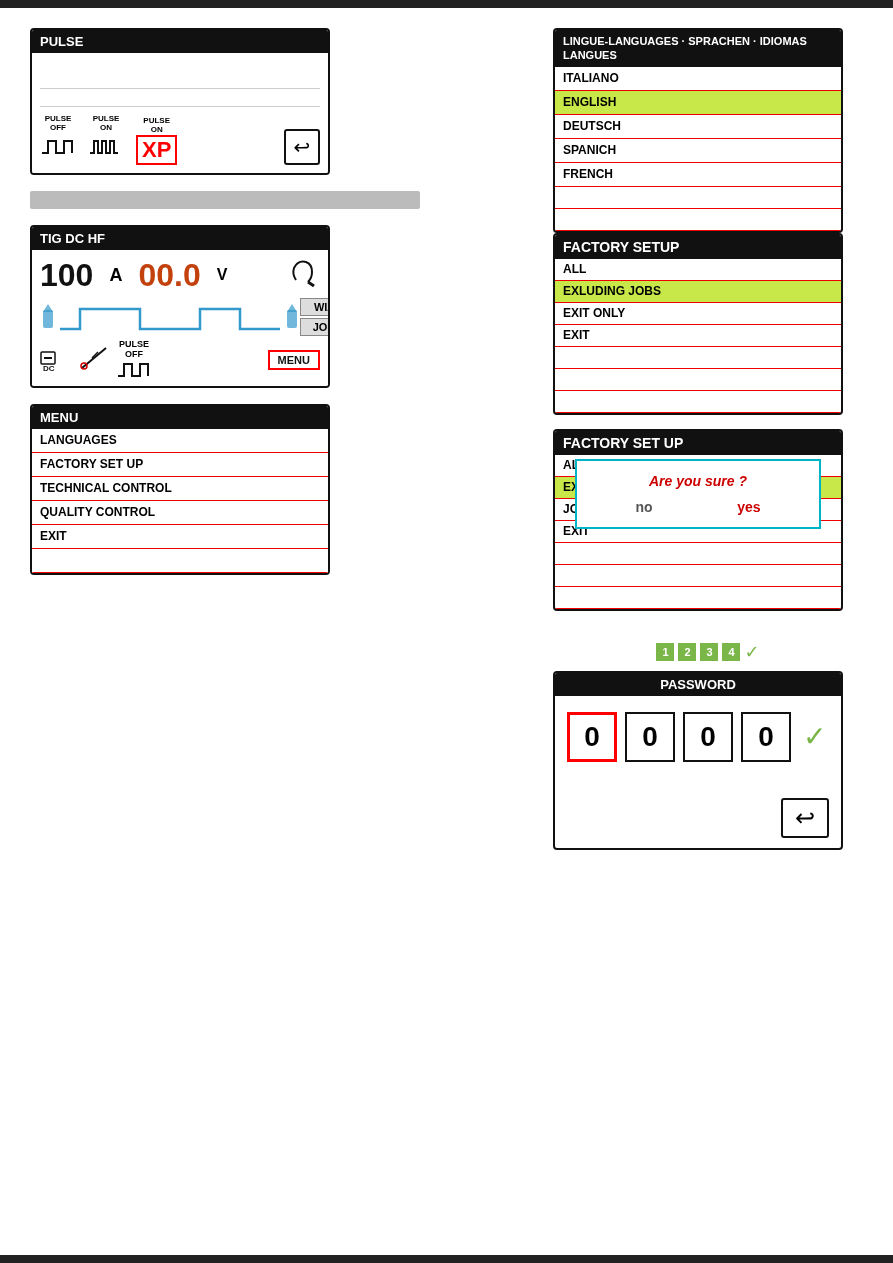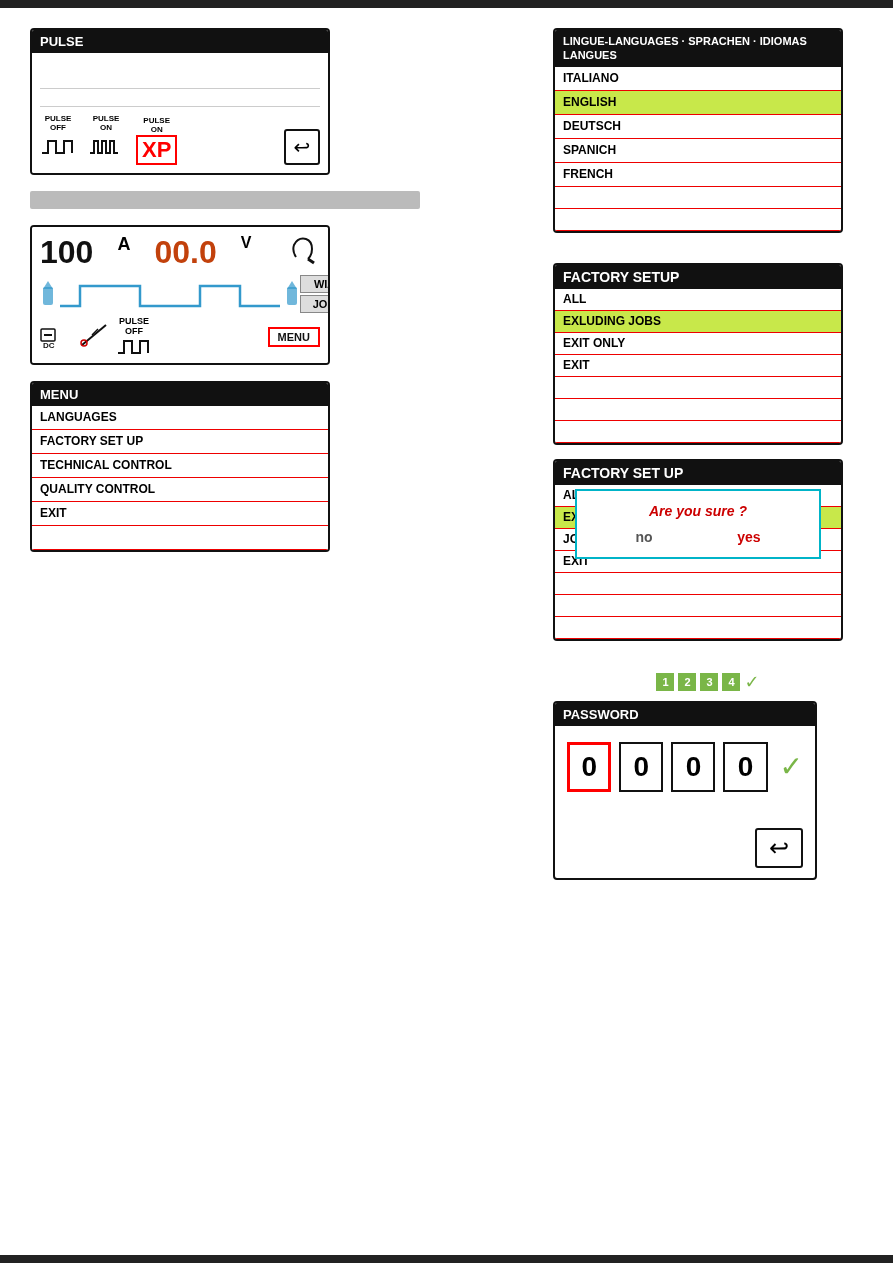--- a/index.html
+++ b/index.html
@@ -163,22 +163,22 @@
       padding: 6px 8px;
     }
     .tig-top-row {
       display: flex;
       align-items: center;
       justify-content: space-between;
       margin-bottom: 4px;
     }
     .tig-reading {
       display: flex;
-      align-items: flex-start;
-      gap: 24px;
+      align-items: center;
+      gap: 16px;
     }
     .tig-amps {
       font-size: 32px;
       font-weight: bold;
       color: #111;
     }
     .tig-amps-unit {
       font-size: 18px;
       font-weight: bold;
     }
@@ -281,21 +281,20 @@
       top: 20px;
       width: 310px;
     }
 
     
     .lang-panel {
       width: 290px;
       border: 2px solid #111;
       border-radius: 4px;
       overflow: hidden;
-      margin-bottom: 30px;
     }
     .lang-header {
       background: #111;
       color: #fff;
       font-weight: bold;
       font-size: 11px;
       padding: 4px 8px;
       line-height: 1.3;
     }
     .lang-row {
@@ -383,24 +382,25 @@
       height: 18px;
       display: flex;
       align-items: center;
       justify-content: center;
     }
     .pwd-check {
       color: #7ab648;
       font-size: 18px;
     }
     .password-panel {
-      width: 264px;
+      width: 290px;
       border: 2px solid #111;
       border-radius: 4px;
       overflow: hidden;
+      text-align: center;
     }
     .pwd-header {
       background: #111;
       color: #fff;
       font-weight: bold;
       font-size: 13px;
       padding: 4px 8px;
     }
     .pwd-body {
       background: #fff;
@@ -492,20 +492,21 @@
           </div>
 
           <div class="back-btn-sm">↩</div>
         </div>
       </div>
     </div>
 
     <div class="gray-divider"></div>
 
     <div class="tig-panel">
+      <div class="tig-header">TIG DC HF</div>
       <div class="tig-body">
         <div class="tig-top-row">
           <div class="tig-reading">
             <span class="tig-amps">100</span>
             <span class="tig-amps-unit">A</span>
             <span class="tig-volts">00.0</span>
             <span class="tig-volts-unit">V</span>
           </div>
           <div class="tig-icon-right">
             

